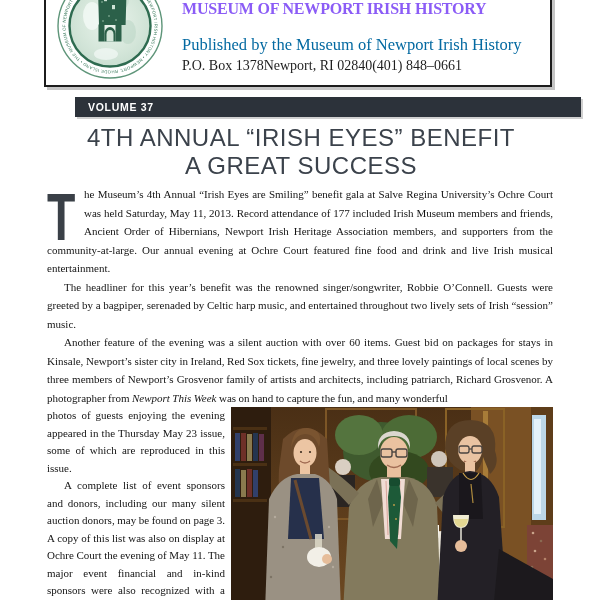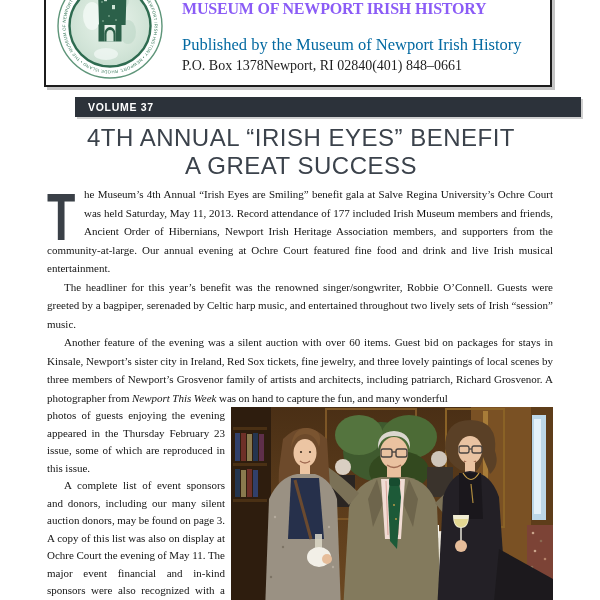--- a/index.html
+++ b/index.html
@@ -105,21 +105,21 @@
     <span>A GREAT SUCCESS</span>
   </h1>
 
   <div class="article-body">
     <p><span class="dropcap">T</span><span>he Museum’s 4th Annual “Irish Eyes are Smiling” benefit gala at Salve Regina University’s Ochre Court was held Saturday, May 11, 2013. Record attendance of 177 included Irish Museum members and friends, Ancient Order of Hibernians, Newport Irish Heritage Association members, and supporters from the community-at-large. Our annual evening at Ochre Court featured fine food and drink and live Irish musical entertainment.</span></p>
     <p class="indent">The headliner for this year’s benefit was the renowned singer/songwriter, Robbie O’Connell.  Guests were greeted by a bagpiper, serenaded by Celtic harp music, and entertained throughout two lively sets of Irish “session” music.</p>
     <p class="indent"><span>Another feature of the evening was a silent auction with over 60 items. Guest bid on packages for stays in Kinsale, Newport’s sister city in Ireland, Red Sox tickets, fine jewelry, and three lovely paintings of local scenes by three members of Newport’s Grosvenor family of artists and architects, including patriarch, Richard Grosvenor.  A photographer from </span><i>Newport This Week</i><span> was on hand to capture the fun, and many wonderful</span></p>
 
     <div class="bottom-row">
       <div class="narrow-col">
-        <p>photos of guests enjoying the evening appeared in the Thursday February 23 issue, some of which are reproduced in this issue.</p>
+        <p>photos of guests enjoying the evening appeared in the Thursday May 23 issue, some of which are reproduced in this issue.</p>
         <p class="indent">A complete list of event sponsors and donors, including our many silent auction donors, may be found on page 3. A copy of this list was also on display at Ochre Court the evening of May 11. The major event financial and in-kind sponsors were also recognized with a sign at the</p>
       </div>
 
       <div class="photo">
         <svg viewBox="0 0 322 205" width="322" height="205" preserveAspectRatio="none">
           <desc>Three smiling guests at the gala in the wood-panelled Ochre Court: a young woman with long brown hair in a gray cardigan over a navy top, an elderly man with glasses in a tweed jacket, striped shirt and green tie, and a woman with glasses in black holding a glass of white wine.</desc>
           <defs>
             <linearGradient id="wood" x1="0" y1="0" x2="0" y2="1">
               <stop offset="0" stop-color="#4a2f15"></stop>
               <stop offset="1" stop-color="#6e4a22"></stop>

